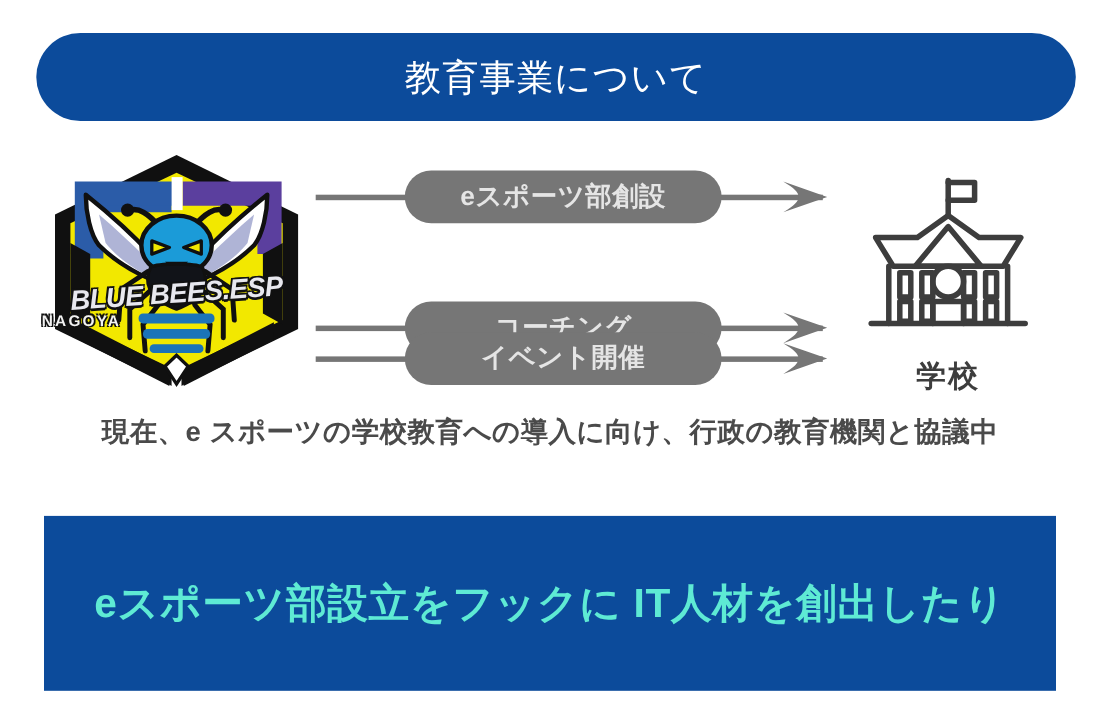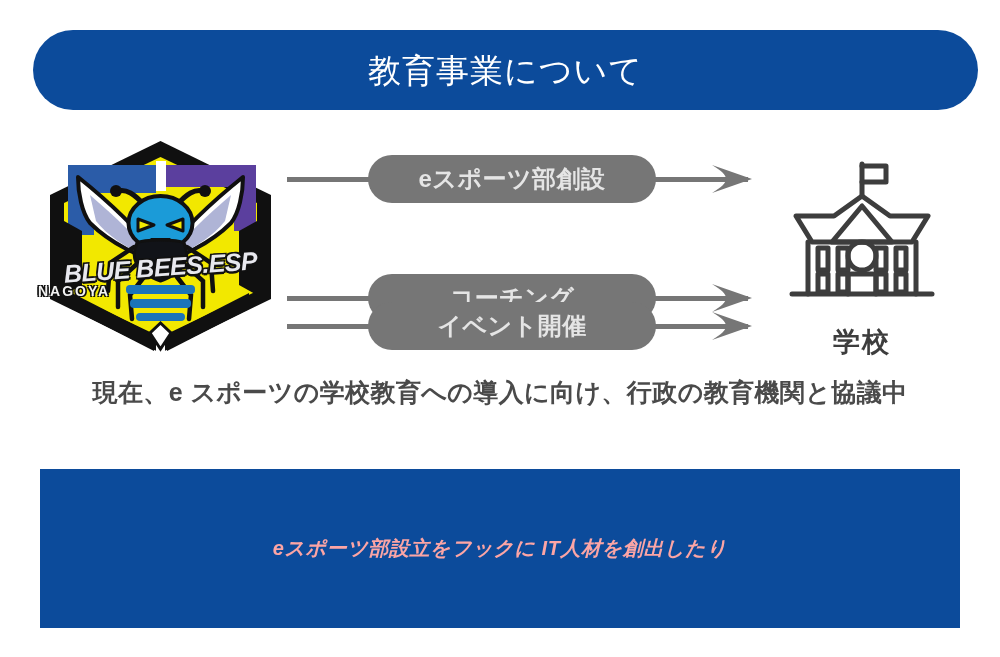--- a/index.html
+++ b/index.html
@@ -172,27 +172,26 @@
     top: 469px;
     width: 920px;
     height: 159px;
     background: #0C4B9B;
     display: flex;
     flex-direction: column;
     align-items: center;
     justify-content: center;
   }
   .conclusion-line {
-    color: #fca5a5;
-    font-size: 20px;
+    color: #5eead4;
+    font-size: 37px;
     font-weight: bold;
     line-height: 1.55;
     letter-spacing: 0.6px;
     white-space: nowrap;
-    font-style: italic;
   }
 </style>
 </head>
 <body>
 
 <div class="header-pill">
   <div class="header-title">教育事業について</div>
 </div>
 
 <div class="diagram">

